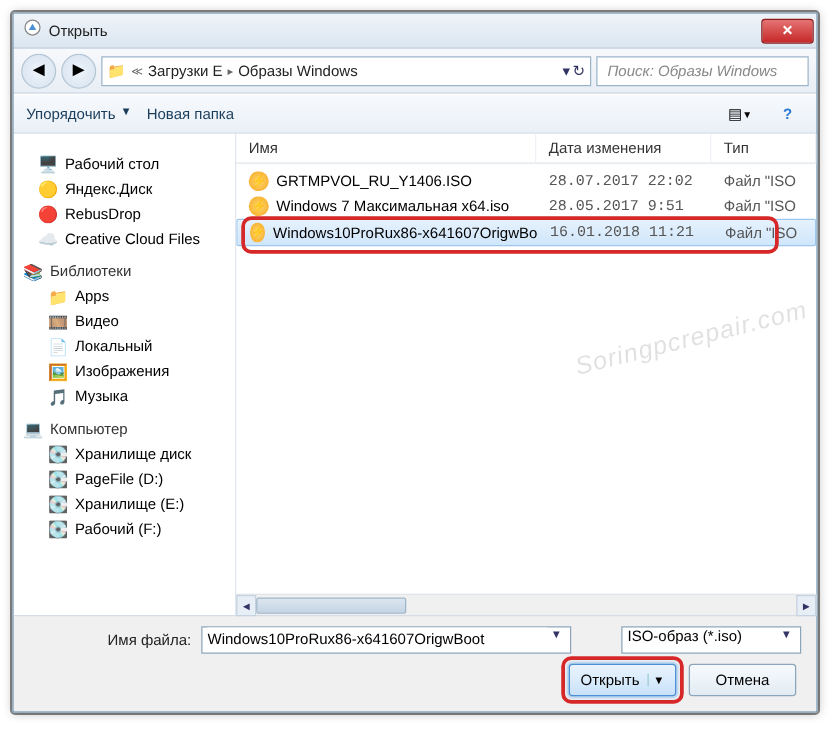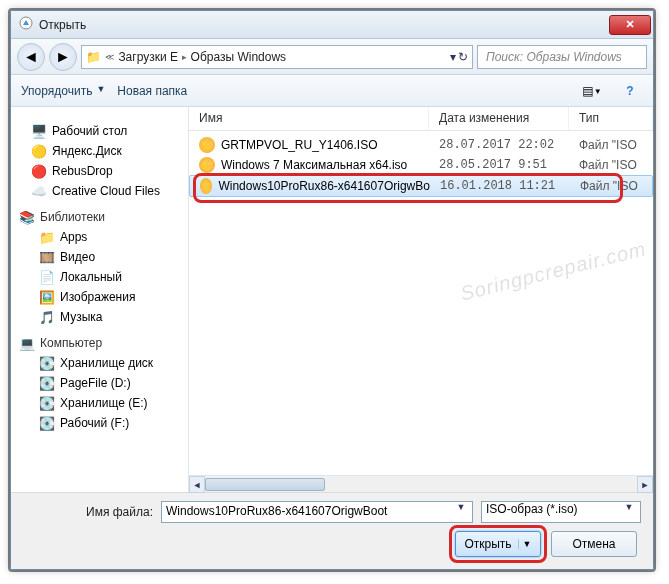--- a/index.html
+++ b/index.html
@@ -79,21 +79,21 @@
 .hscroll .ar{position:absolute;top:0;width:16px;height:17px;background:#e8eef5;border:1px solid #c5d2e0;display:flex;align-items:center;justify-content:center;font-size:9px;color:#336;}
 .hscroll .ar.l{left:0;}
 .hscroll .ar.r{right:0;}
 .footer{padding:8px 12px 12px;background:#f0f0f0;border-top:1px solid #d6dde4;}
 .frow{display:flex;align-items:center;gap:8px;font-size:12px;margin-bottom:8px;}
 .frow .lbl{width:130px;text-align:right;color:#222;}
 .combo{height:22px;border:1px solid #8ca5ba;background:#fff;display:flex;align-items:flex-start;padding:0 4px;}
 .combo input{flex:1;border:none;outline:none;font-size:12px;height:18px;}
 .combo .dd{width:14px;display:flex;align-items:center;justify-content:center;color:#336;cursor:pointer;font-size:9px;}
 .fn{flex:1;}
-.ft{width:160px;}
+.ft{width:144px;margin-left:32px;}
 .btnrow{display:flex;justify-content:flex-end;gap:10px;padding-right:4px;}
 .btn{min-width:86px;height:26px;border:1px solid #8ca5ba;border-radius:3px;background:linear-gradient(#f7fafd,#e2ebf3);font-size:12px;cursor:pointer;display:flex;align-items:center;justify-content:center;}
 .btn.primary{background:linear-gradient(#eaf4fe,#c9e2fa);border-color:#4d90d6;box-shadow:0 0 3px #7db7ef;}
 .highlight-btn{position:relative;}
 .highlight-btn:before{content:"";position:absolute;left:-6px;top:-6px;right:-6px;bottom:-6px;border:3px solid #d62828;border-radius:8px;pointer-events:none;}
 .watermark{position:absolute;right:20px;top:260px;transform:rotate(-14deg);font-size:20px;color:rgba(0,0,0,.12);font-style:italic;pointer-events:none;letter-spacing:1px;}
 .iso-ico{width:16px;height:16px;border-radius:50%;background:radial-gradient(#ffd76a,#f5a623);display:inline-flex;align-items:center;justify-content:center;font-size:10px;color:#7a4;}
 </style>
 </head>
 <body>

